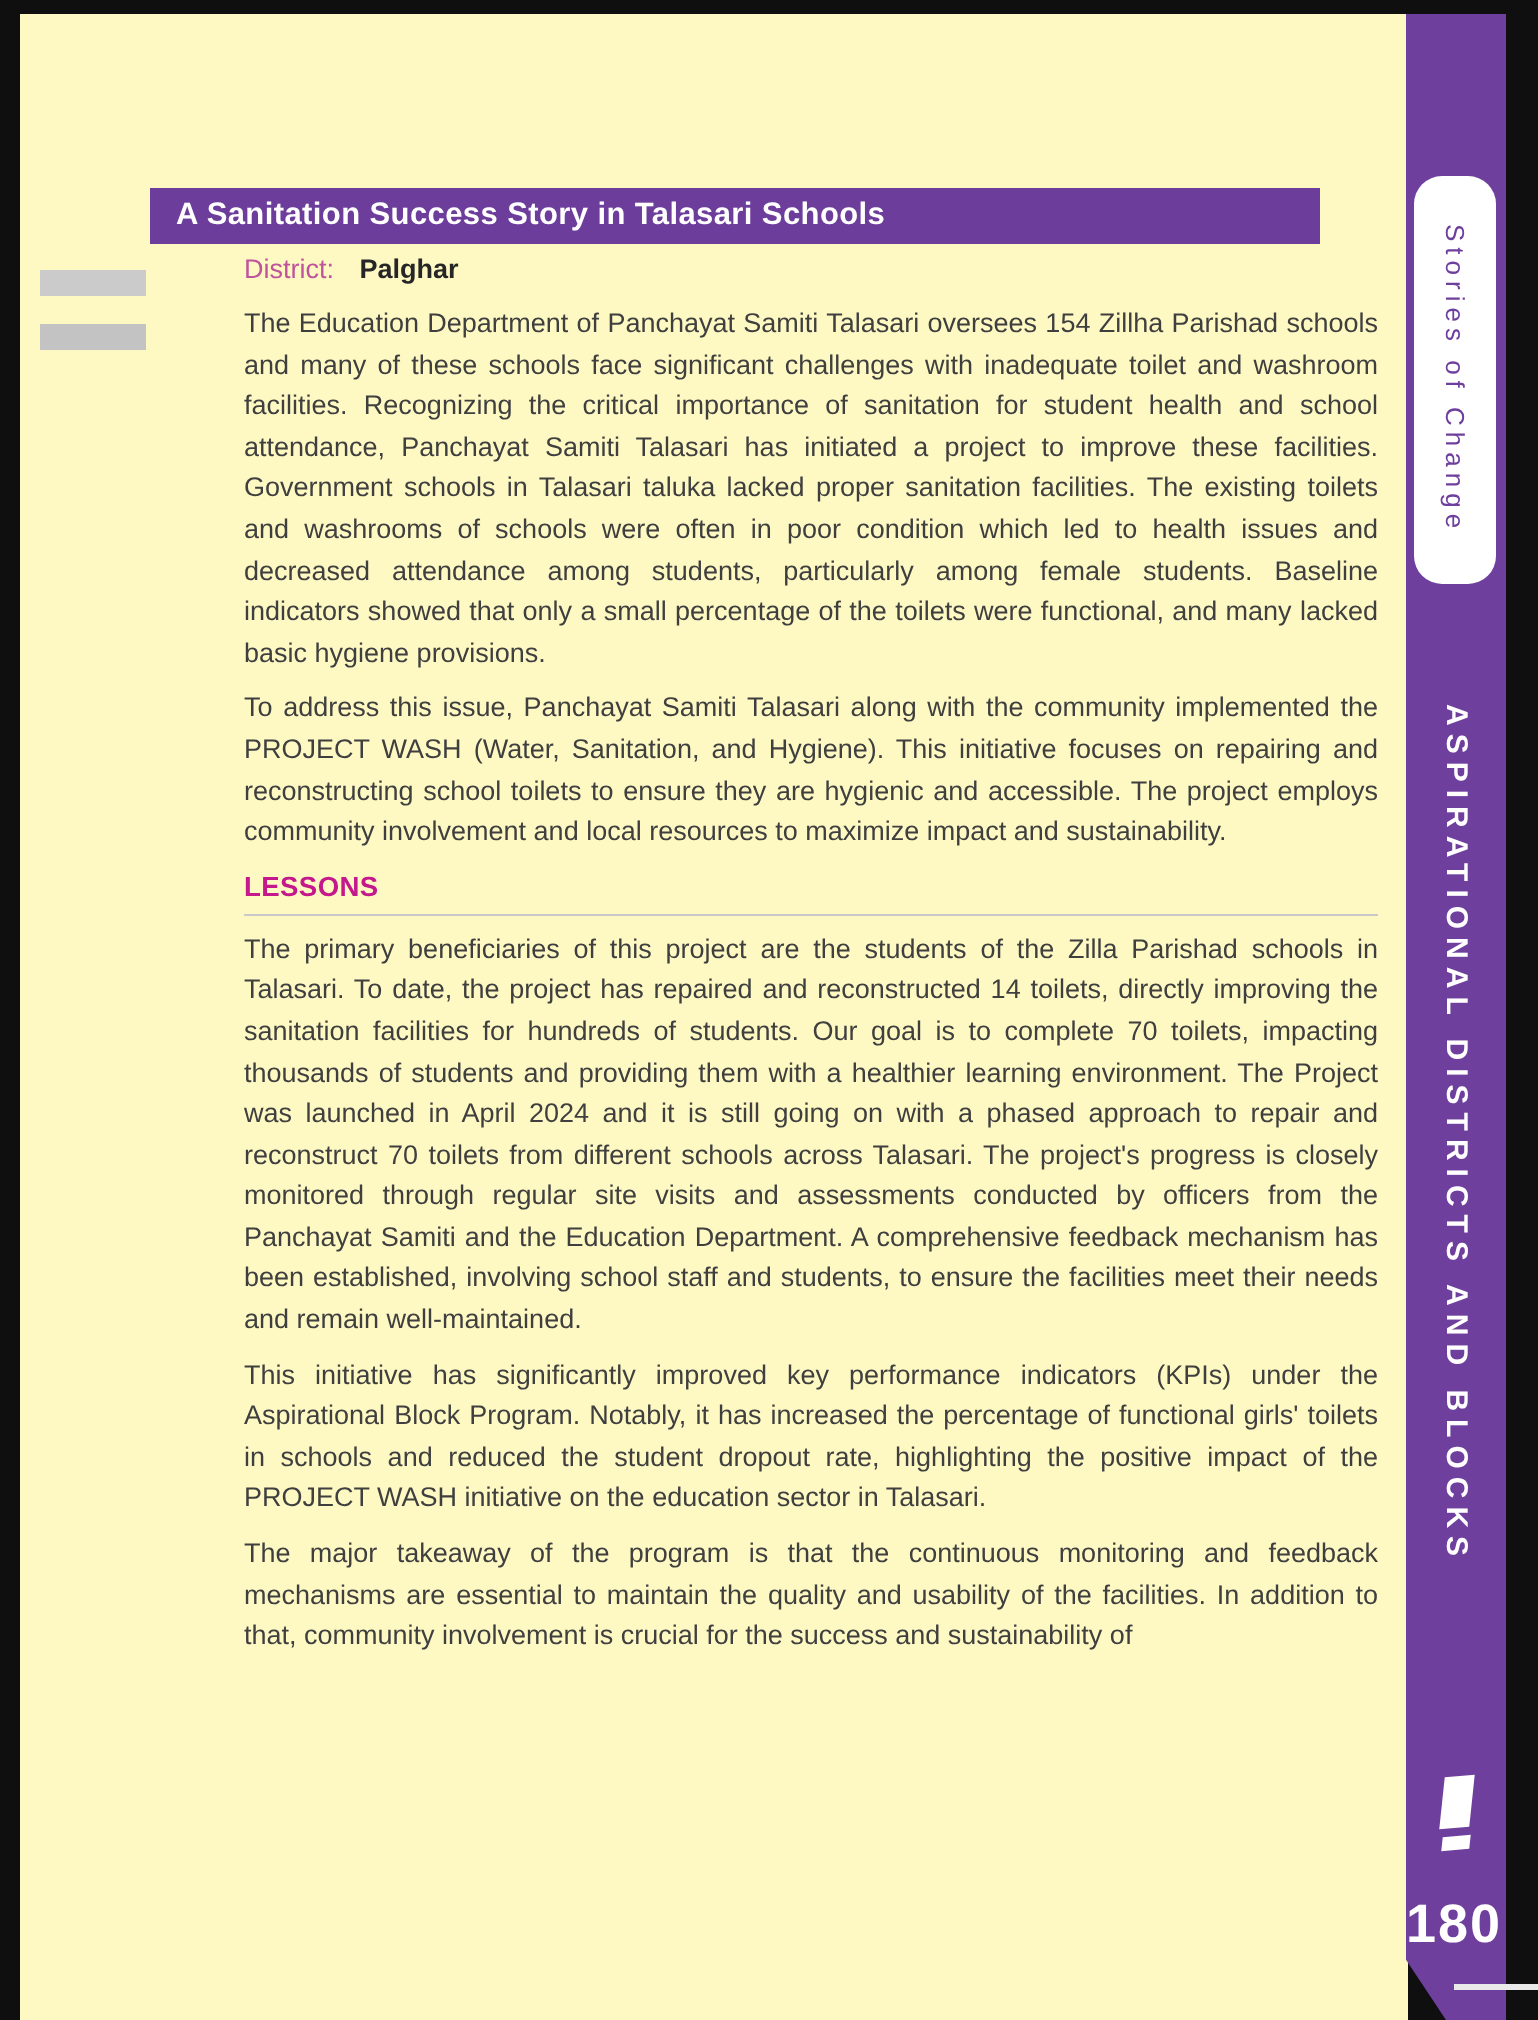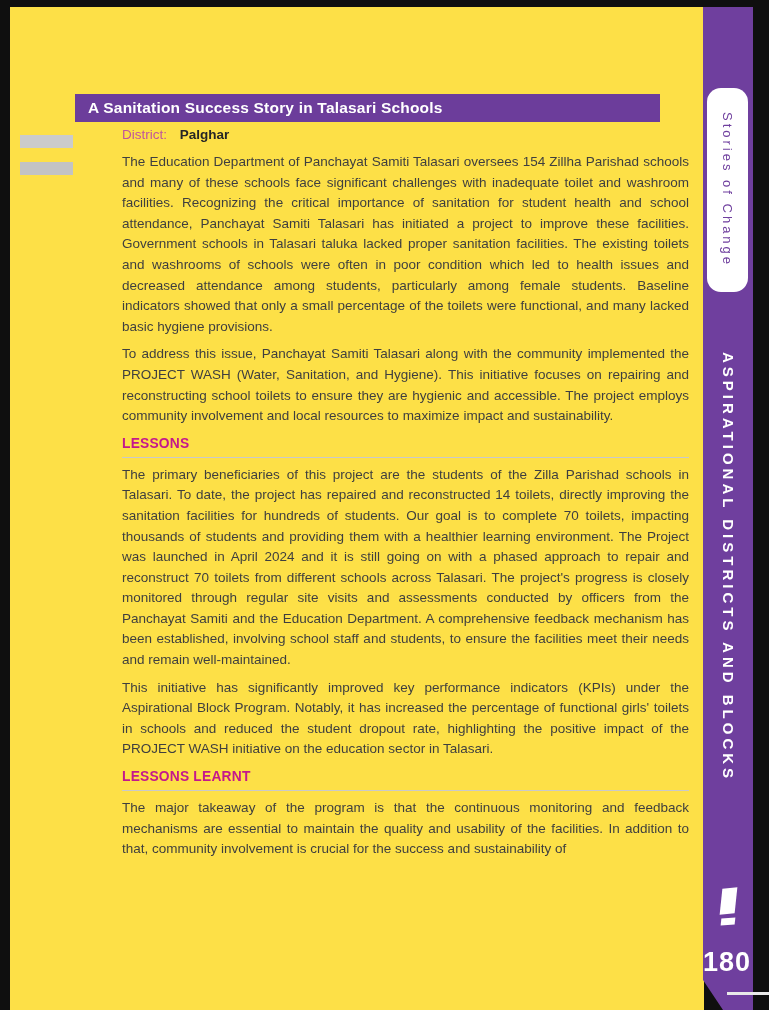--- a/index.html
+++ b/index.html
@@ -4,21 +4,21 @@
 <style>
   html,body{margin:0;padding:0;}
   body{
     width:769px;height:1010px;position:relative;overflow:hidden;
     background:#0f0f0f;
     font-family:"Liberation Sans","DejaVu Sans",sans-serif;
   }
   
   .page{
     position:absolute;left:10px;top:7px;width:694px;height:1003px;
-    background:#fde047;
+    background:#fef9c3;
   }
   
   .side-tab{
     position:absolute;left:703px;top:7px;width:50px;height:1003px;
     background:#6f3f9e;
     clip-path:polygon(0 0,100% 0,100% 100%,40% 100%,0 97%);
   }
   .pill{
     position:absolute;left:4px;top:81px;width:41px;height:204px;
     background:#ffffff;border-radius:14px;
@@ -100,21 +100,20 @@
       <p>To address this issue, Panchayat Samiti Talasari along with the community implemented the PROJECT WASH (Water, Sanitation, and Hygiene). This initiative focuses on repairing and reconstructing school toilets to ensure they are hygienic and accessible. The project employs community involvement and local resources to maximize impact and sustainability.</p>
     </section>
 
     <section>
       <h2>LESSONS</h2>
       <p>The primary beneficiaries of this project are the students of the Zilla Parishad schools in Talasari. To date, the project has repaired and reconstructed 14 toilets, directly improving the sanitation facilities for hundreds of students. Our goal is to complete 70 toilets, impacting thousands of students and providing them with a healthier learning environment. The Project was launched in April 2024 and it is still going on with a phased approach to repair and reconstruct 70 toilets from different schools across Talasari. The project's progress is closely monitored through regular site visits and assessments conducted by officers from the Panchayat Samiti and the Education Department. A comprehensive feedback mechanism has been established, involving school staff and students, to ensure the facilities meet their needs and remain well-maintained.</p>
       <p>This initiative has significantly improved key performance indicators (KPIs) under the Aspirational Block Program. Notably, it has increased the percentage of functional girls' toilets in schools and reduced the student dropout rate, highlighting the positive impact of the PROJECT WASH initiative on the education sector in Talasari.</p>
     </section>
 
     <section>
-      <h2>LESSONS LEARNT</h2>
       <p>The major takeaway of the program is that the continuous monitoring and feedback mechanisms are essential to maintain the quality and usability of the facilities. In addition to that, community involvement is crucial for the success and sustainability of</p>
     </section>
 
   </div>
 </div>
 
 <div class="side-tab">
   <div class="pill">
     <span>Stories of Change</span>
   </div>

